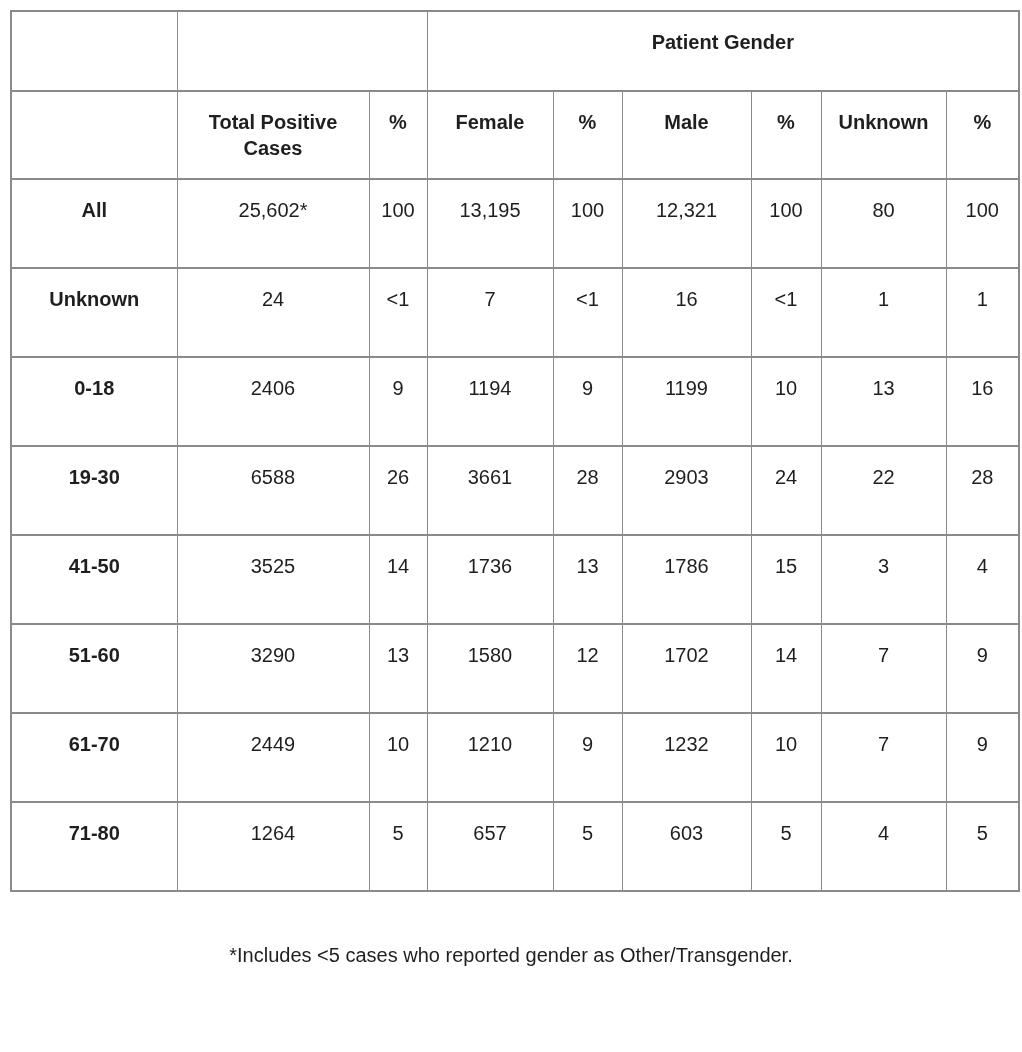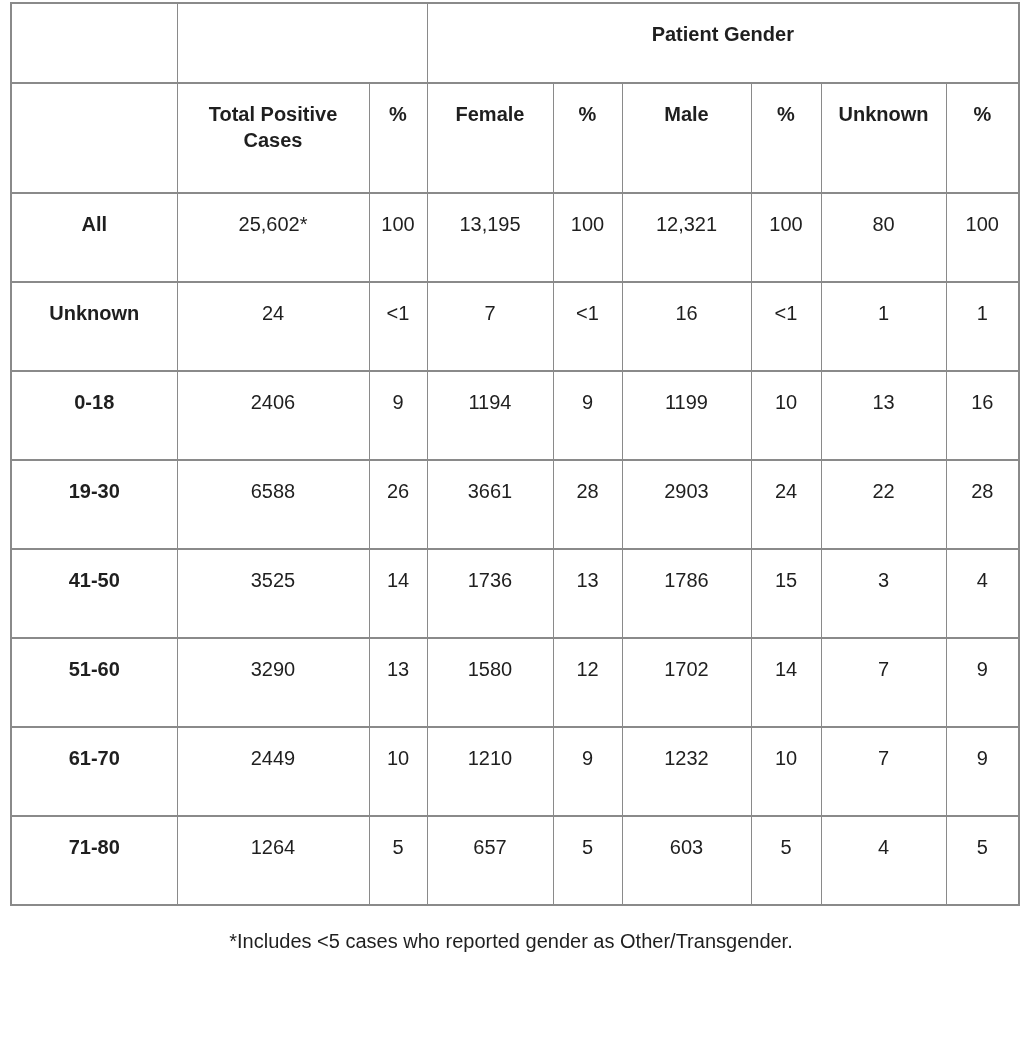--- a/index.html
+++ b/index.html
@@ -10,21 +10,21 @@
   }
   body {
     font-family: "Liberation Sans", "DejaVu Sans", sans-serif;
     color: #1f1f1f;
   }
   .page {
     width: 1022px;
     height: 1052px;
     background: #ffffff;
     box-sizing: border-box;
-    padding-top: 2px;
+    padding-top: 10px;
   }
   table.data-table {
     border-collapse: collapse;
     margin-left: 10px;
     width: 1008px;
     table-layout: fixed;
     border: 2px solid #8a8a8a;
   }
   table.data-table td,
   table.data-table th {
@@ -32,29 +32,29 @@
     border-color: #8a8a8a;
     border-width: 2px 1px; 
     vertical-align: top;
     text-align: center;
     padding: 17px 4px 4px 4px;
     font-size: 20px;
     line-height: 1.3;
     overflow: hidden;
   }
   tr.header-row-1 { height: 80px; }
-  tr.header-row-2 { height: 110px; }
+  tr.header-row-2 { height: 88px; }
   tbody tr { height: 89px; }
   .bold, th { font-weight: bold; }
   td { font-weight: normal; }
   .footnote {
     width: 1022px;
     text-align: center;
     font-size: 20px;
-    margin-top: 24px;
+    margin-top: 52px;
     color: #1f1f1f;
   }
 </style>
 </head>
 <body>
 
 <div class="page">
 
   <table class="data-table">
     <colgroup>

